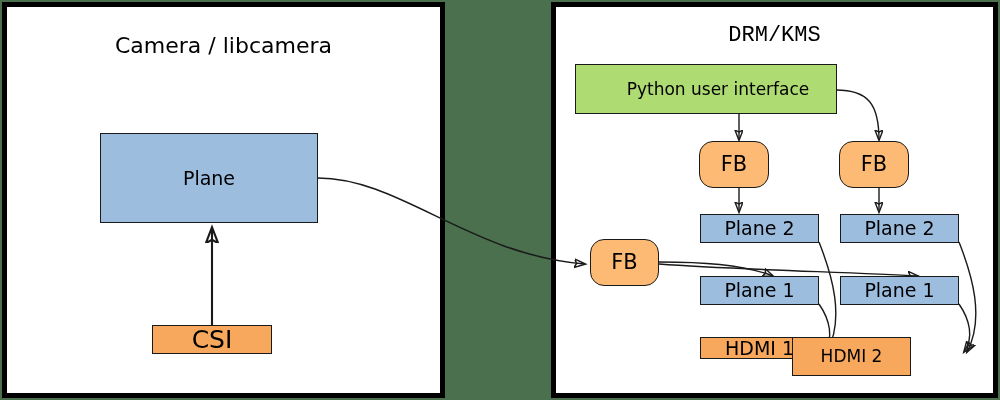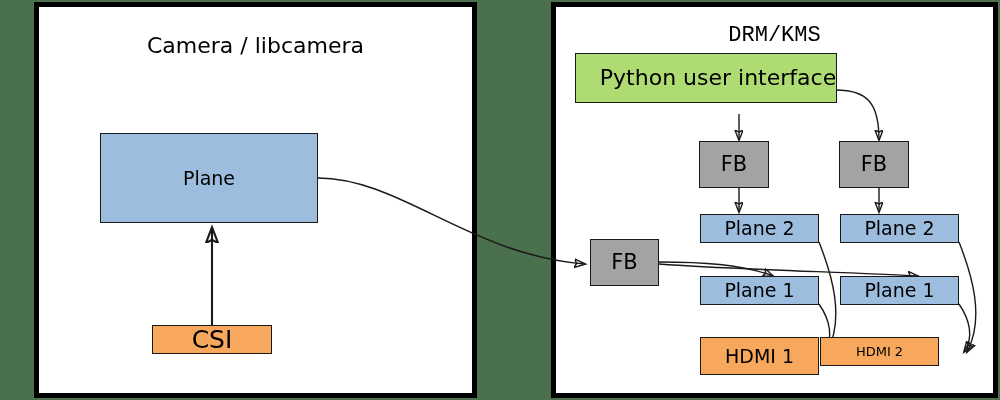--- a/index.html
+++ b/index.html
@@ -14,21 +14,21 @@
     background: #4a704d;
     font-family: "DejaVu Sans", sans-serif;
     overflow: hidden;
   }
   .panel {
     position: absolute;
     background: #ffffff;
     border: 5px solid #000000;
     box-sizing: border-box;
   }
-  #panel-camera { left: 2px;   top: 2px; width: 443px; height: 396px; margin-left: 32px; }
+  #panel-camera { left: 2px;   top: 2px; width: 443px; height: 396px; }
   #panel-drm    { left: 551px; top: 2px; width: 447px; height: 396px; font-family: Liberation Mono, monospace; }
 
   .panel-title {
     position: absolute;
     width: 100%;
     text-align: center;
     font-size: 22px;
     color: #000;
     white-space: nowrap;
   }
@@ -41,21 +41,21 @@
     border: 1.6px solid #1a1a1a;
     display: flex;
     align-items: center;
     justify-content: center;
     color: #000;
     white-space: nowrap;
     line-height: 1;
   }
   .node.blue  { background: #9dbdde; }
   .node.orange{ background: #f7a85d; }
-  .node.red   { background: #a3a3a3; }
+  .node.red   { background: #fdba74; border-radius: 14px; }
   .node.green { background: #aedb72; }
 
   svg.wires {
     position: absolute;
     left: 0; top: 0;
     width: 1000px;
     height: 400px;
     pointer-events: none;
     overflow: visible;
   }
@@ -107,21 +107,21 @@
   </svg>
 
   <div class="node blue" id="n-magic" style="left:100px; top:133px; width:218px; height:90px; font-size:19px;">
     <span>Plane</span>
   </div>
 
   <div class="node orange" id="n-csi" style="left:152px; top:325px; width:120px; height:29px; font-size:25px;">
     <span>CSI</span>
   </div>
 
-  <div class="node green" id="n-python-ui" style="left:575px; top:53px; width:262px; height:50px; font-size:22px;padding-left:24px;">
+  <div class="node green" id="n-python-ui" style="left:575px; top:64px; width:262px; height:50px; font-size:17px;padding-left:24px;">
     <span>Python user interface</span>
   </div>
 
   <div class="node red" id="n-fb-left" style="left:699px; top:141px; width:70px; height:47px; font-size:21px;">
     <span>FB</span>
   </div>
 
   <div class="node red" id="n-fb-right" style="left:839px; top:141px; width:70px; height:47px; font-size:21px;">
     <span>FB</span>
   </div>
@@ -139,21 +139,21 @@
   </div>
 
   <div class="node blue" id="n-plane1-left" style="left:700px; top:276px; width:119px; height:29px; font-size:19px;">
     <span>Plane 1</span>
   </div>
 
   <div class="node blue" id="n-plane1-right" style="left:840px; top:276px; width:119px; height:29px; font-size:19px;">
     <span>Plane 1</span>
   </div>
 
-  <div class="node orange" id="n-hdmi1" style="left:700px; top:337px; width:119px; height:38px; font-size:19px;">
+  <div class="node orange" id="n-hdmi1" style="left:700px; top:337px; width:119px; height:22px; font-size:19px;">
     <span>HDMI 1</span>
   </div>
 
-  <div class="node orange" id="n-hdmi2" style="left:820px; top:337px; width:119px; height:29px; font-size:13px;">
+  <div class="node orange" id="n-hdmi2" style="left:792px; top:337px; width:119px; height:39px; font-size:17px;">
     <span>HDMI 2</span>
   </div>
 
 </div>
 
 </body></html>

